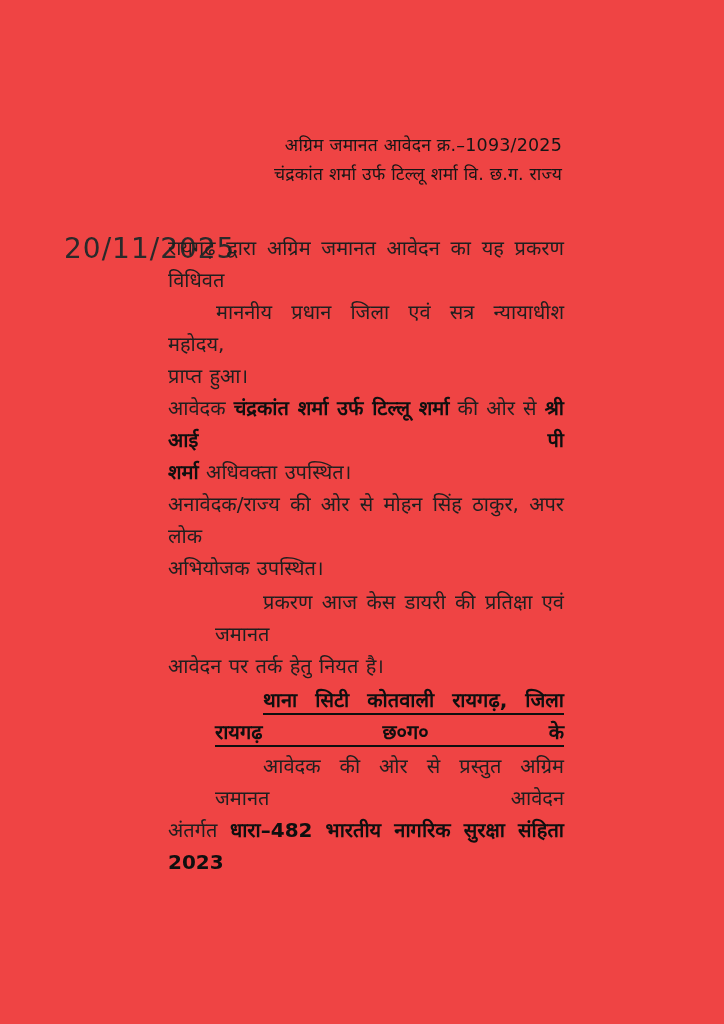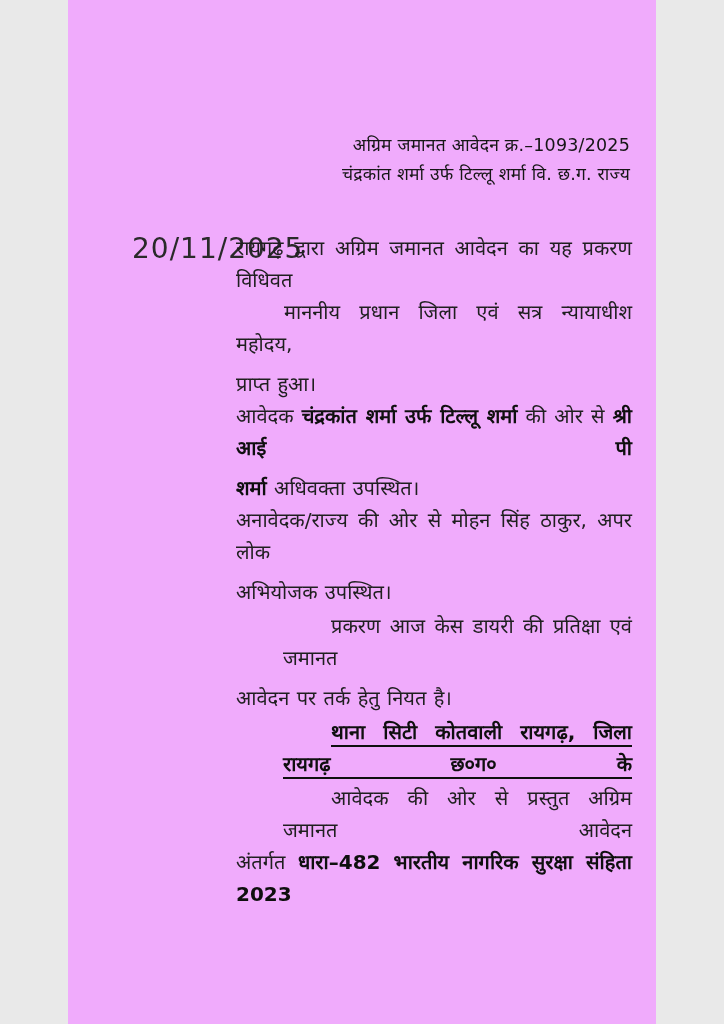--- a/index.html
+++ b/index.html
@@ -1,21 +1,21 @@
 <!DOCTYPE html>
 <html lang="hi"><head>
 <meta charset="utf-8">
 <style>
   html, body { margin: 0; padding: 0; background: #e9e9e9; }
   .page {
     position: relative;
-    width: 588px;
+    width: 724px;
     height: 1024px;
     margin: 0 auto;
-    background: #f0abfc;
+    background: #ef4444;
     font-family: "DejaVu Sans", sans-serif;
     color: #1f1f1f;
     overflow: hidden;
   }
   .header-block {
     position: absolute;
     top: 131px;
     left: 240px;
     width: 322px;
     text-align: right;
@@ -36,21 +36,21 @@
   .body-col {
     position: absolute;
     left: 168px;
     top: 232px;
     width: 396px;
     font-size: 20px;
     line-height: 32px;
     color: #1f1f1f;
   }
   .ln { text-align: justify; text-align-last: justify; word-spacing: 1px; }
-  .ln.left { text-align: left; text-align-last: left; margin-top: 8px; }
+  .ln.left { text-align: left; text-align-last: left; }
   .ln.indent { text-indent: 48px; }
   .ln.gap { margin-top: 2px; margin-left: 47px; }
   .ln.boldline, .b { font-weight: 700; color: #0f0f0f; }
   .ln.uline {
     text-decoration: underline;
     text-decoration-thickness: 2px;
     text-underline-offset: 6px;
   }
   .useg {
     text-decoration: underline;

